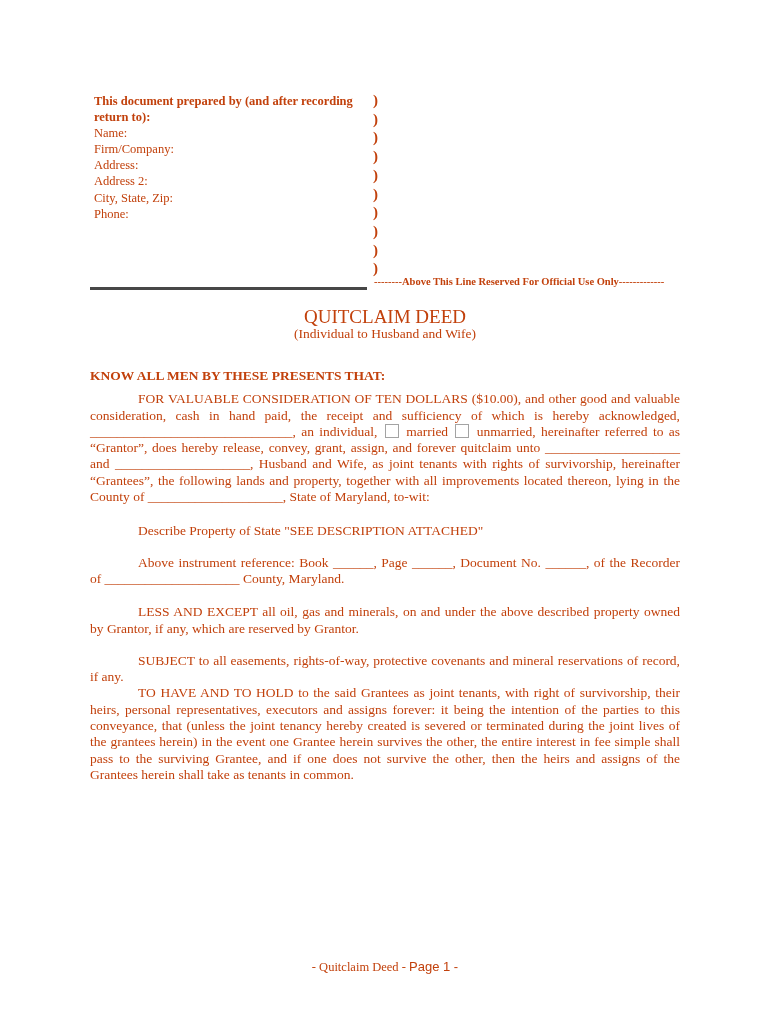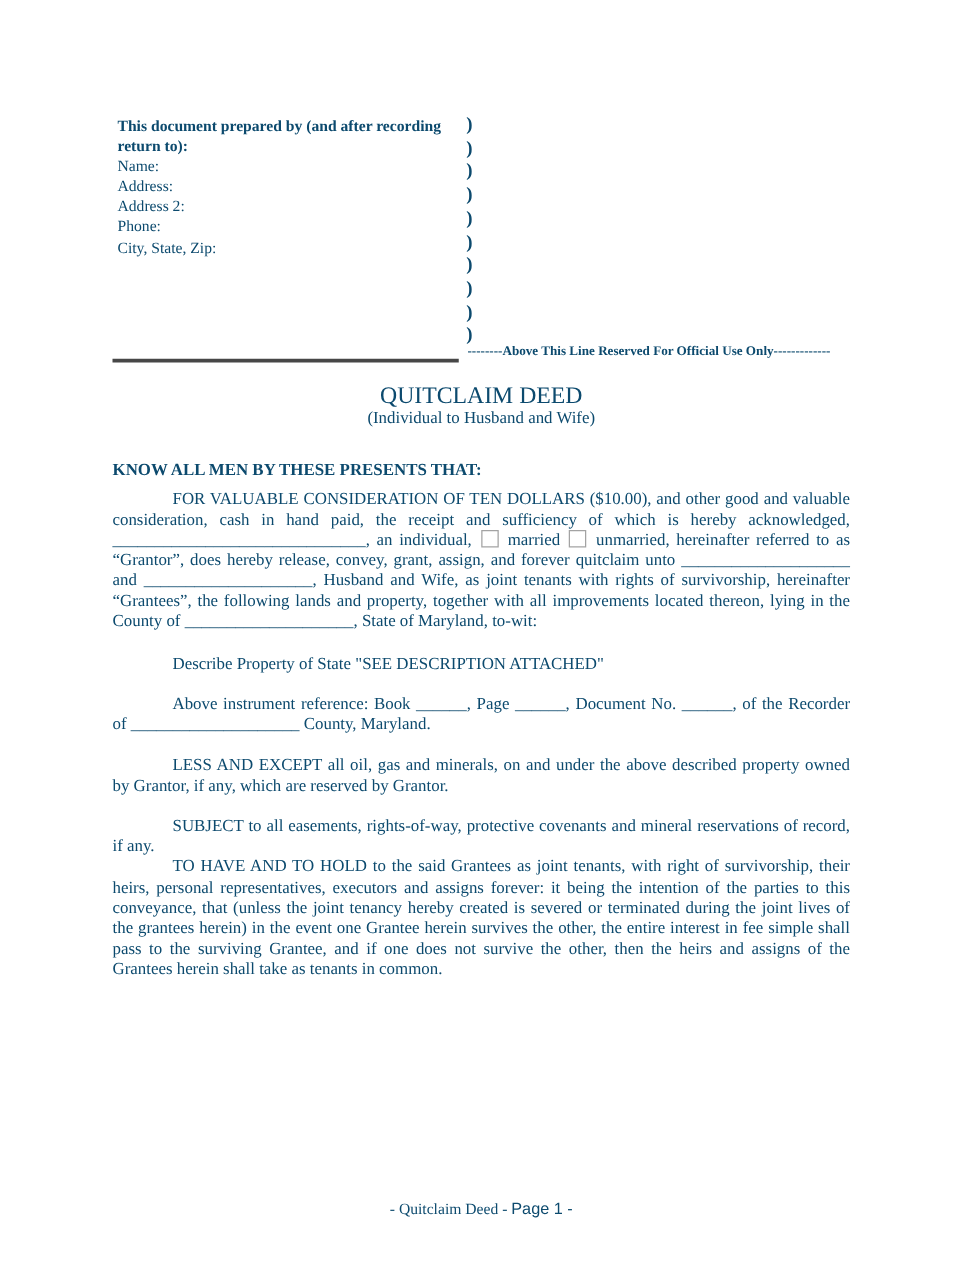--- a/index.html
+++ b/index.html
@@ -2,21 +2,21 @@
 <html><head>
 <meta charset="utf-8">
 <style>
   html, body { margin: 0; padding: 0; background: #ffffff; }
   .page {
     position: relative;
     width: 770px;
     height: 1024px;
     background: #ffffff;
     font-family: "Liberation Serif", serif;
-    color: #0c4a6e;
+    color: #c2410c;
     overflow: hidden;
   }
 
   
   .prep-box {
     position: absolute;
     left: 94px;
     top: 93px;
     width: 284px;
     font-size: 12.5px;
@@ -113,24 +113,25 @@
   .footer .sans-part  { font-family: "Liberation Sans", sans-serif; font-size: 13px; }
 </style>
 </head>
 <body>
 
 <div class="page">
 
   <div class="prep-box">
     <div class="prep-heading">This document prepared by (and after recording return to):</div>
     <div class="prep-field">Name:</div>
+    <div class="prep-field">Firm/Company:</div>
     <div class="prep-field">Address:</div>
     <div class="prep-field">Address 2:</div>
+    <div class="prep-field">City, State, Zip:</div>
     <div class="prep-field">Phone:</div>
-    <div class="prep-field">City, State, Zip:</div>
   </div>
 
   <div class="paren-col">
     <div>)</div>
     <div>)</div>
     <div>)</div>
     <div>)</div>
     <div>)</div>
     <div>)</div>
     <div>)</div>

